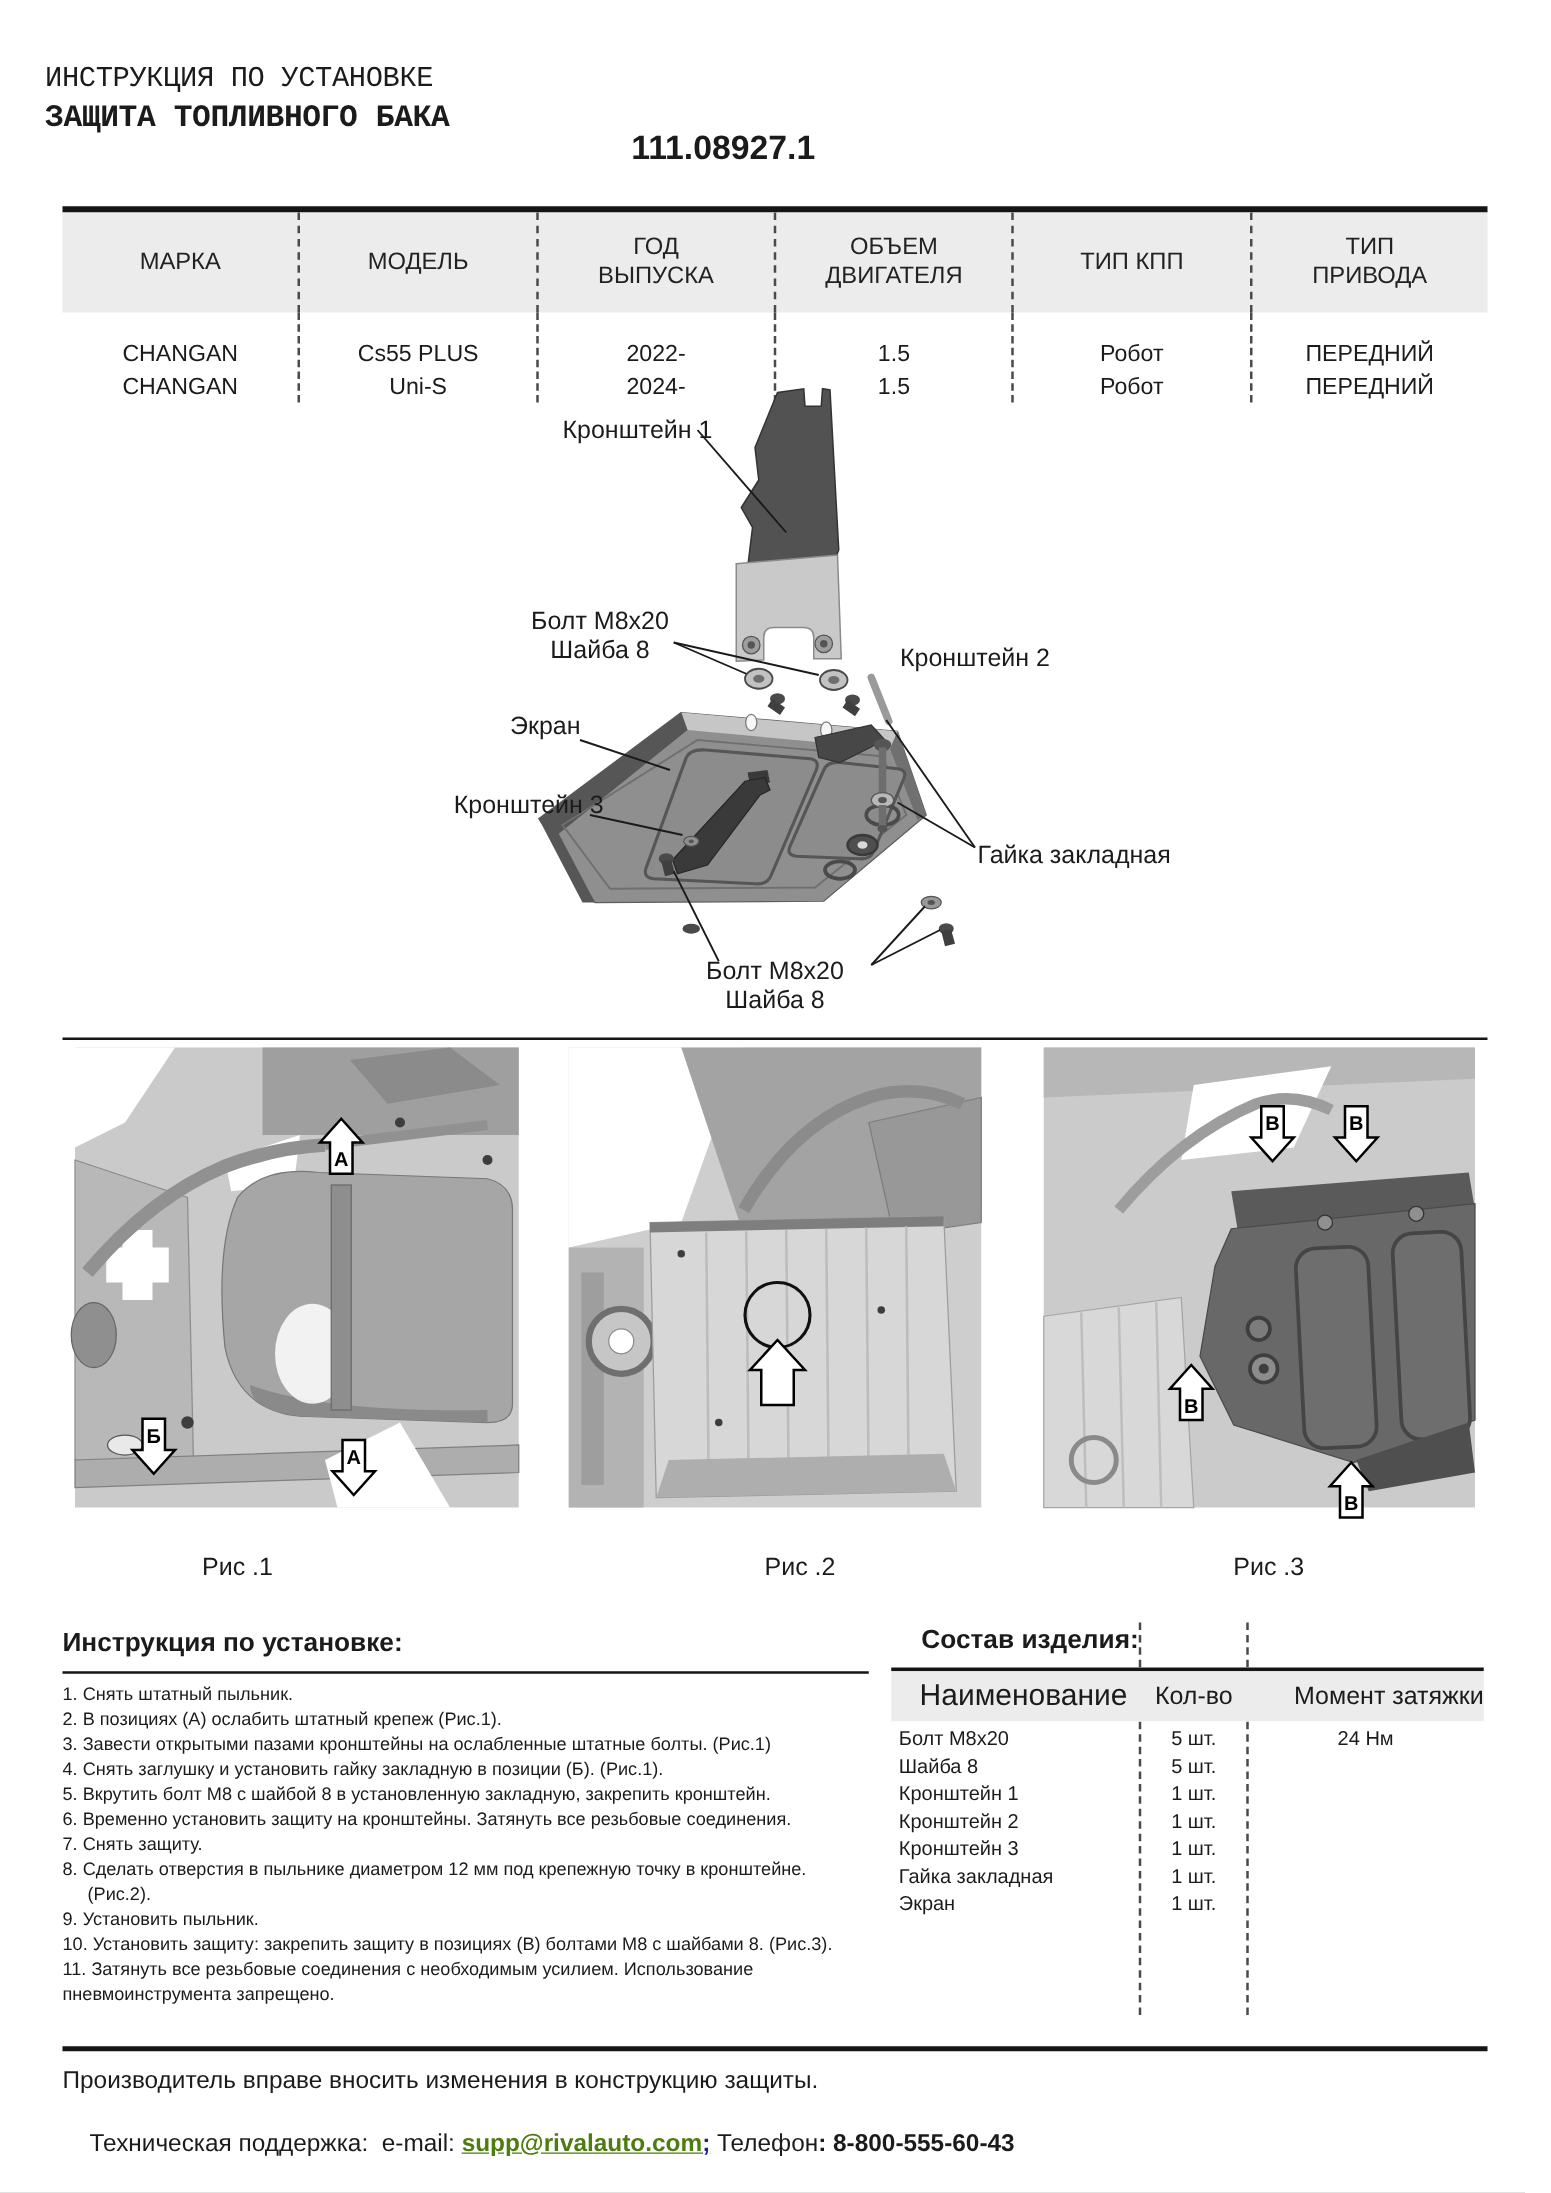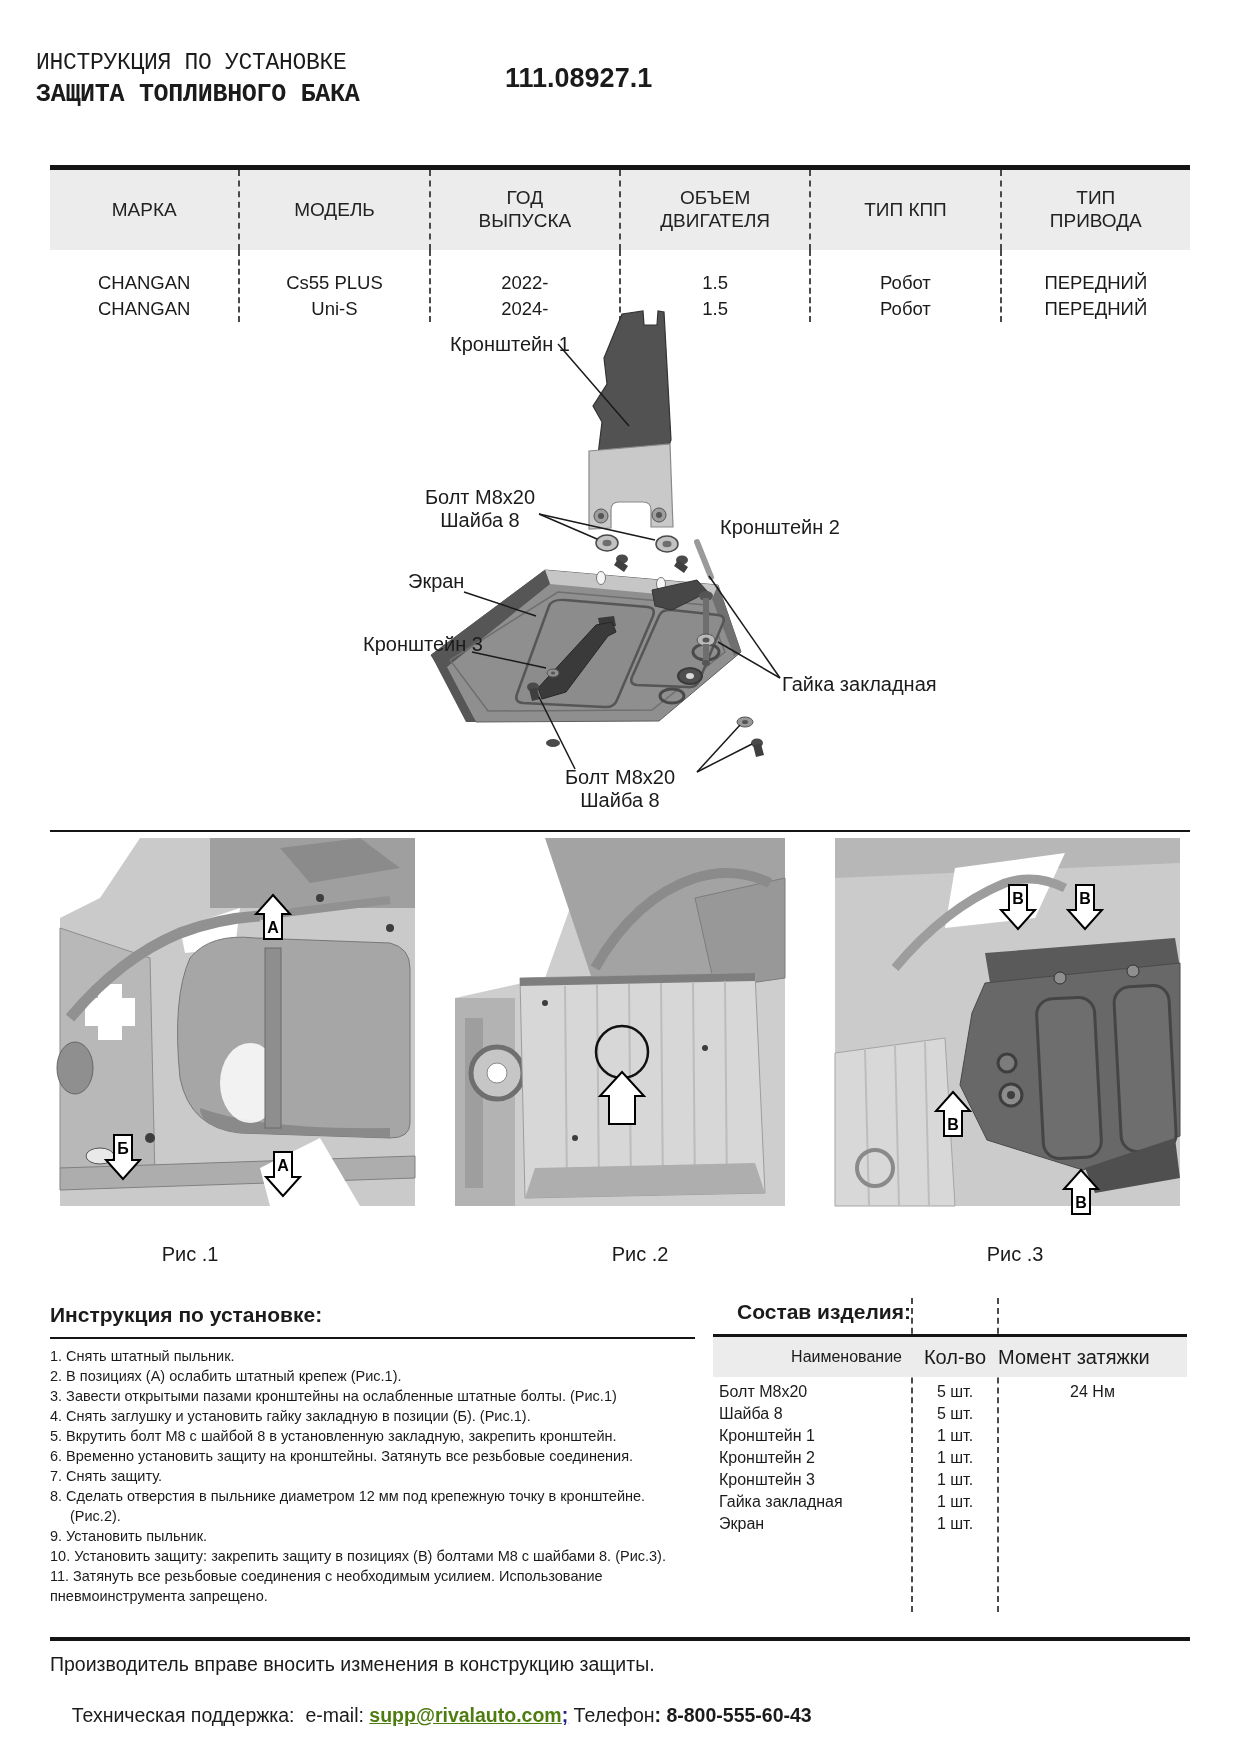--- a/index.html
+++ b/index.html
@@ -4,21 +4,21 @@
 <style>
   * { margin:0; padding:0; box-sizing:border-box; }
   body { background:#888; font-family:"Liberation Sans", sans-serif; }
   .page { position:relative; width:1241px; height:1754px; background:#fff; margin:0 auto;
           color:#1b1b1b; overflow:hidden; }
   .abs { position:absolute; }
 
   
   .title-line1 { font-size:23px; letter-spacing:-0.3px; }
   .title-line2 { font-size:25px; font-weight:bold; letter-spacing:-0.3px; margin-top:4px; }
-  .part-number { font-size:27px; font-weight:bold; }
+  .part-number { font-size:27px; font-weight:bold;margin-top:40px; }
 
   
   .vtable { left:50px; top:133px; width:1140px; border-top:5px solid #151515;margin-top:32px; }
   .vtable .vhead { display:flex; height:80px; background:#ececec; }
   .vtable .vhead > div { flex:1; display:flex; align-items:center; justify-content:center;
       text-align:center; font-size:19px; white-space:pre-line; line-height:1.2; color:#222; }
   .vtable .vbody { display:flex; }
   .vtable .vbody > div { flex:1; text-align:center; font-size:18.5px; padding-top:20px; }
   .vtable .vbody > div > div { height:26px; line-height:26px; }
   .vtable .vhead > div + div, .vtable .vbody > div + div { border-left:2px dashed #4a4a4a; }
@@ -37,23 +37,23 @@
   
   .instr-heading, .parts-heading { font-size:21px; font-weight:bold; }
   .rule { position:absolute; background:#151515; }
   .steps { position:absolute; left:50px; top:1346px; width:625px; font-size:14.5px; line-height:20px; }
   .step { padding-left:20px; text-indent:-20px; }
   .step:last-child { padding-left:0; text-indent:0; }
 
   
   .ptable { left:713px; top:1334px; width:474px; border-top:3px solid #151515; }
   .ptable .phead { display:flex; height:40px; background:#ececec; align-items:center; }
-  .ptable .phead .c1 { width:199px; text-align:right; padding-right:10px; font-size:16px; }
+  .ptable .phead .c1 { width:199px; text-align:right; padding-right:10px; font-size:24px; }
   .ptable .phead .c2 { width:86px; text-align:center; font-size:20px; }
-  .ptable .phead .c3 { width:189px; text-align:left; font-size:20px; }
+  .ptable .phead .c3 { width:189px; text-align:right; font-size:20px; }
   .prow { display:flex; height:22px; line-height:22px; font-size:16px; }
   .prow .c1 { width:199px; text-align:left; padding-left:6px; }
   .prow .c2 { width:86px; text-align:center; }
   .prow .c3 { width:189px; text-align:center; }
   .dashv { position:absolute; border-left:2px dashed #4a4a4a; width:0; }
 
   
   .footer-line { font-size:19.5px; white-space:pre; }
   .email-link { font-weight:bold; text-decoration:underline; cursor:pointer; }
   .bold { font-weight:bold; }

